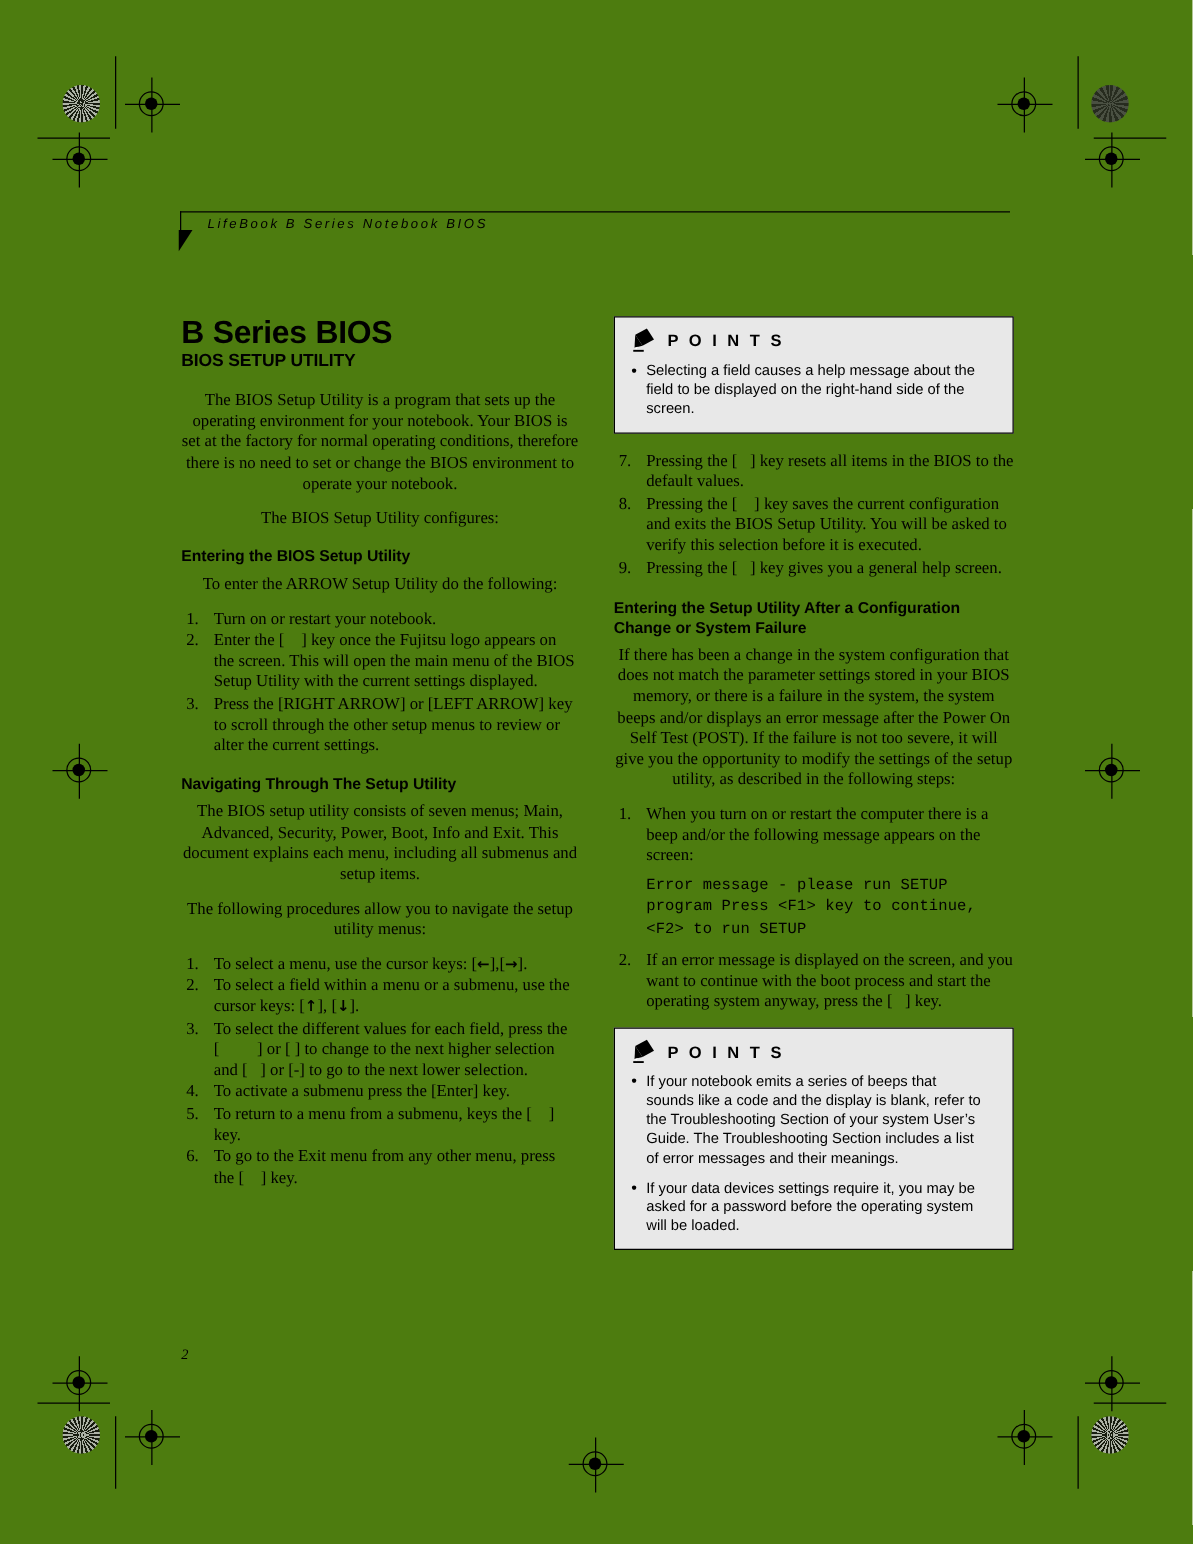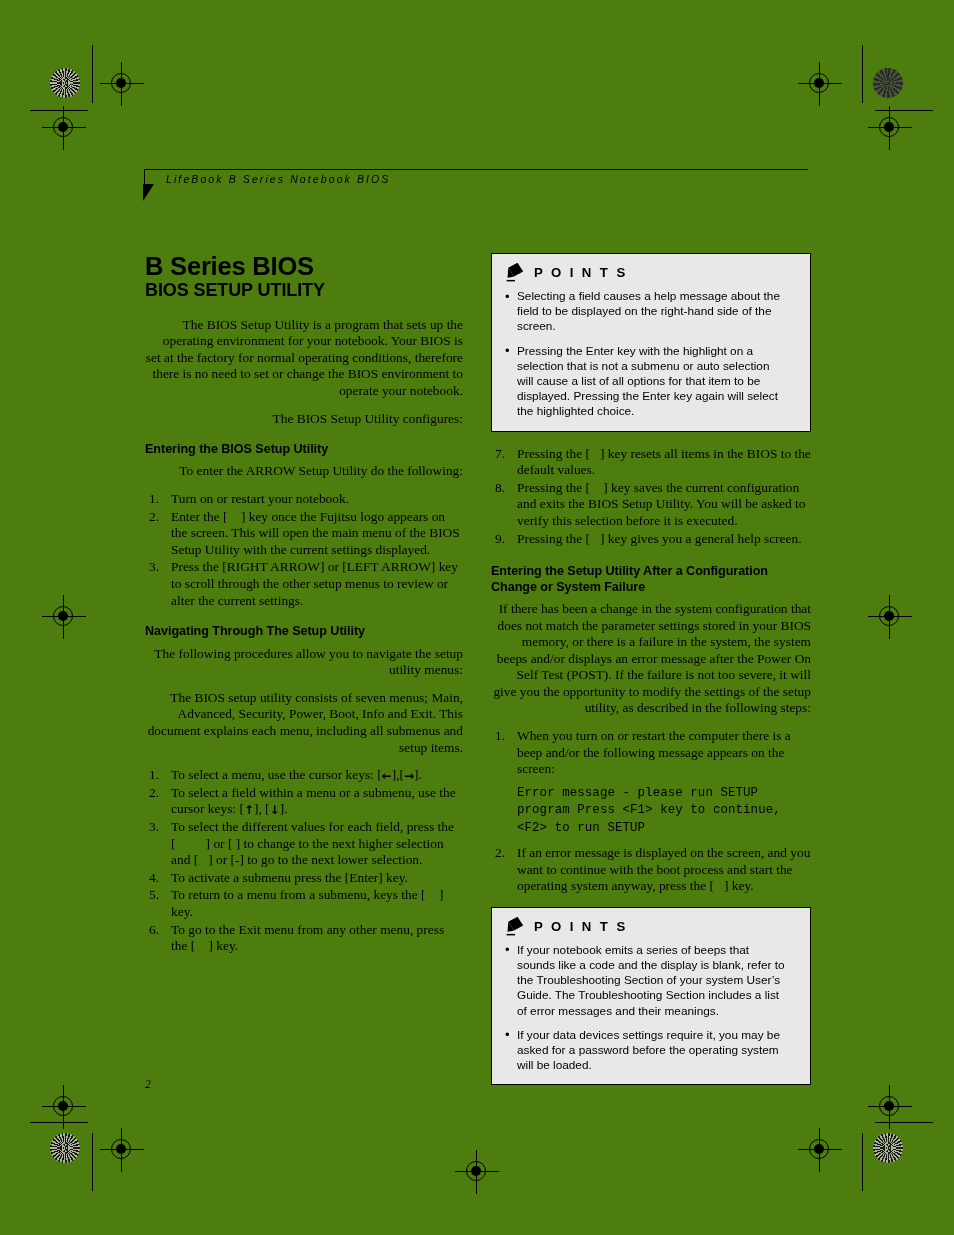--- a/index.html
+++ b/index.html
@@ -124,41 +124,41 @@
     font-family: "Liberation Sans", sans-serif;
     font-weight: bold;
     font-size: 25.5px;
     line-height: 1.05;
     margin: 0 0 1px 0;
     letter-spacing: -0.2px;
   }
   h2.doc-subtitle {
     font-family: "Liberation Sans", sans-serif;
     font-weight: bold;
-    font-size: 18px;
+    font-size: 14px;
     line-height: 1.1;
     margin: 0 0 16px 0;
     letter-spacing: -0.1px;
   }
   h3.sec-head {
     font-family: "Liberation Sans", sans-serif;
     font-weight: bold;
     font-size: 12.6px;
     line-height: 1.22;
     margin: 15px 0 6px 0;
     letter-spacing: -0.05px;
   }
 
   
   p.body {
     font-family: "Liberation Serif", serif;
     font-size: 13.4px;
     line-height: 16.6px;
     margin: 0 0 11px 0;
-    text-align: right;
+    text-align: center;
   }
   ul.bullets {
     list-style: none;
     margin: 0 0 11px 0;
     padding: 0;
   }
   ul.bullets > li {
     position: relative;
     font-family: "Liberation Serif", serif;
     font-size: 13.4px;
@@ -398,22 +398,22 @@
       <li>
         <span class="num">2.</span><span>Enter the [</span><span class="key">    </span><span>] key once the Fujitsu logo appears on the screen. This will open the main menu of the BIOS Setup Utility with the current settings displayed.</span>
       </li>
       <li>
         <span class="num">3.</span><span>Press the [RIGHT ARROW] or [LEFT ARROW] key to scroll through the other setup menus to review or alter the current settings.</span>
       </li>
     </ol>
 
     <h3 class="sec-head">Navigating Through The Setup Utility</h3>
 
+    <p class="body">The BIOS setup utility consists of seven menus; Main, Advanced, Security, Power, Boot, Info and Exit. This document explains each menu, including all submenus and setup items.</p>
     <p class="body">The following procedures allow you to navigate the setup utility menus:</p>
-    <p class="body">The BIOS setup utility consists of seven menus; Main, Advanced, Security, Power, Boot, Info and Exit. This document explains each menu, including all submenus and setup items.</p>
 
     <ol class="steps tight">
 
       <li>
         <span class="num">1.</span><span>To select a menu, use the cursor keys: [</span><span class="arrowglyph">←</span><span>],[</span><span class="arrowglyph">→</span><span>].</span>
       </li>
 
       <li>
         <span class="num">2.</span><span>To select a field within a menu or a submenu, use the cursor keys: [</span><span class="arrowglyph">↑</span><span>], [</span><span class="arrowglyph">↓</span><span>].</span>
       </li>
@@ -443,21 +443,20 @@
         <svg class="pencil-icon" viewBox="0 0 24 21">
           <polygon points="3.2,5.8 12.5,0.8 18.2,9.6 9.0,14.6" fill="#000"></polygon>
           <polygon points="3.2,5.8 9.0,14.6 2.6,16.1" fill="#000"></polygon>
           <polygon points="2.6,16.1 5.4,15.4 4.2,17.6" fill="#fff"></polygon>
           <rect x="1.6" y="17.9" width="8.4" height="1.5" fill="#000"></rect>
         </svg>
         <div class="points-title">P O I N T S</div>
       </div>
       <ul class="points-list">
         <li>Selecting a field causes a help message about the field to be displayed on the right-hand side of the screen.</li>
-        <li>Pressing the Enter key with the highlight on a selection that is not a submenu or auto selection will cause a list of all options for that item to be displayed. Pressing the Enter key again will select the highlighted choice.</li>
       </ul>
     </div>
 
     <ol class="steps" style="margin-top:12px;">
       <li>
         <span class="num">7.</span><span>Pressing the [</span><span class="key">&nbsp;&nbsp;&nbsp;</span><span>] key resets all items in the BIOS to the default values.</span>
       </li>
       <li>
         <span class="num">8.</span><span>Pressing the [</span><span class="key">&nbsp;&nbsp;&nbsp;&nbsp;</span><span>] key saves the current configuration and exits the BIOS Setup Utility. You will be asked to verify this selection before it is executed.</span>
       </li>

